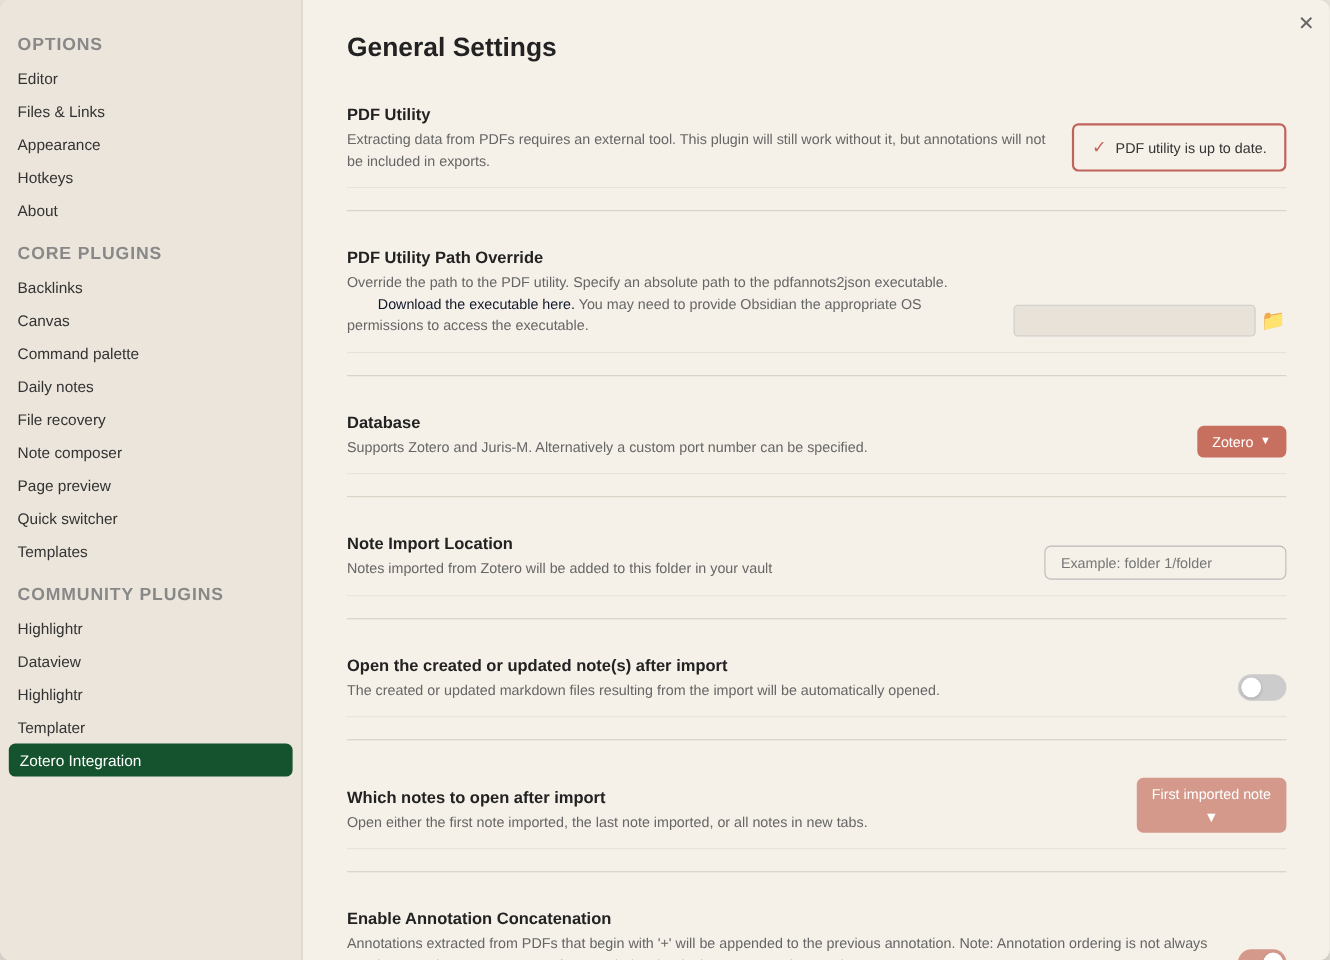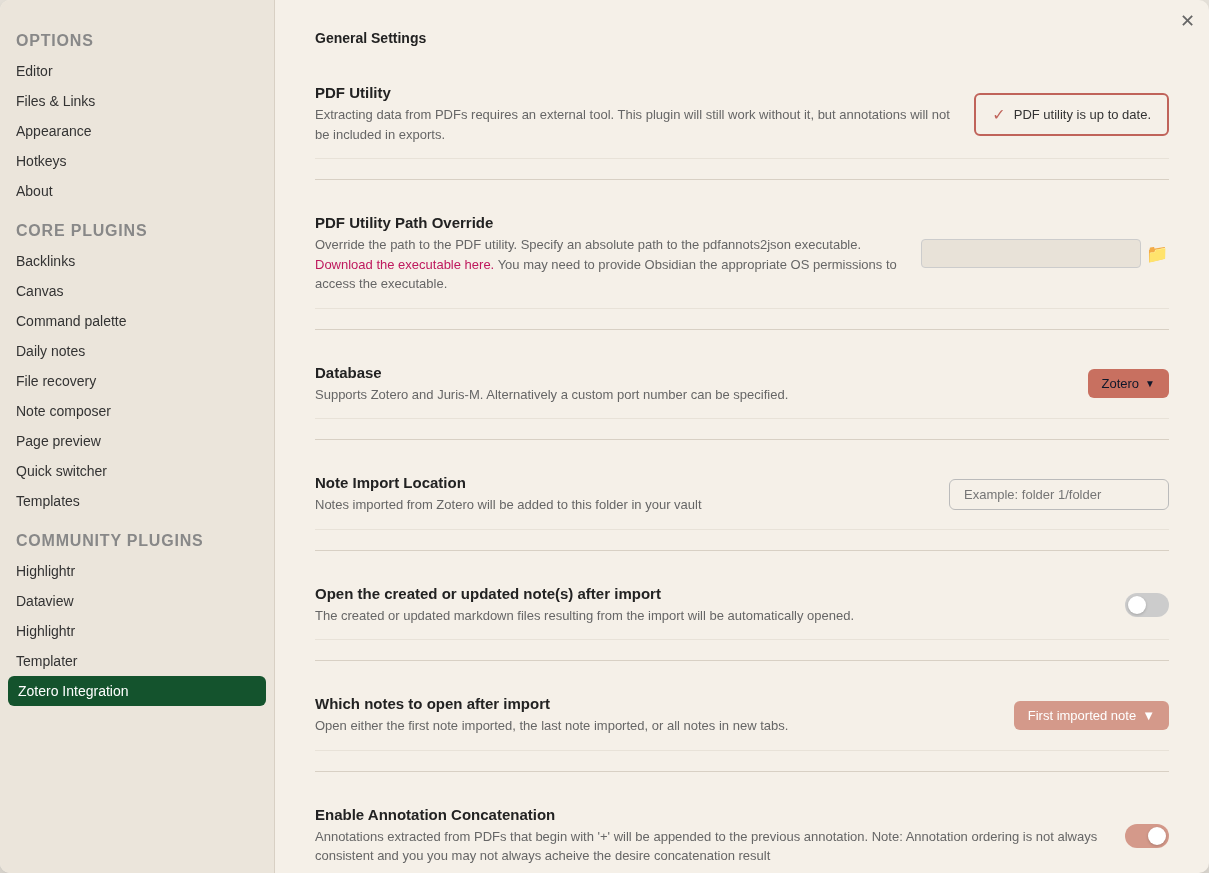--- a/index.html
+++ b/index.html
@@ -64,33 +64,33 @@
       margin: 0 8px;
       padding: 7px 10px;
     }
     
     .main {
       flex: 1;
       overflow-y: auto;
       padding: 30px 40px;
     }
     .page-title {
-      font-size: 14px;
+      font-size: 24px;
       font-weight: 600;
       color: #222;
       margin-bottom: 24px;
     }
     .section-divider {
       border: none;
       border-top: 1px solid #d8d0c4;
       margin: 20px 0;
     }
     .setting-row {
       display: flex;
-      align-items: center;
+      align-items: flex-end;
       justify-content: space-between;
       padding: 14px 0;
       border-bottom: 1px solid #e8e2d8;
     }
     .setting-row:last-of-type {
       border-bottom: none;
     }
     .setting-info {
       flex: 1;
       margin-right: 20px;
@@ -100,22 +100,23 @@
       font-weight: 600;
       color: #222;
       margin-bottom: 4px;
     }
     .setting-desc {
       font-size: 13px;
       color: #666;
       line-height: 1.5;
     }
     .setting-desc a {
-      color: #be185d;
+      color: #0f172a;
       text-decoration: none;
+      margin-left: 28px;
     }
     .setting-control {
       display: flex;
       align-items: center;
       flex-shrink: 0;
     }
     
     .status-badge {
       border: 2px solid #c0635a;
       border-radius: 6px;
@@ -145,21 +146,21 @@
       background: none;
       border: none;
       cursor: pointer;
       margin-left: 6px;
       font-size: 18px;
       color: #666;
     }
     
     .dropdown-btn {
       background: #c87060;
-      color: #0f172a;
+      color: #ffffff;
       border: none;
       border-radius: 6px;
       padding: 7px 14px;
       font-size: 13px;
       cursor: pointer;
       display: flex;
       align-items: center;
       gap: 6px;
       font-weight: 500;
     }
@@ -181,20 +182,21 @@
       color: #fff;
       border: none;
       border-radius: 6px;
       padding: 7px 14px;
       font-size: 13px;
       cursor: pointer;
       display: flex;
       align-items: center;
       gap: 6px;
       font-weight: 500;
+      flex-direction: column;
     }
     
     .toggle {
       width: 44px;
       height: 24px;
       border-radius: 12px;
       position: relative;
       cursor: pointer;
       transition: background 0.2s;
     }

